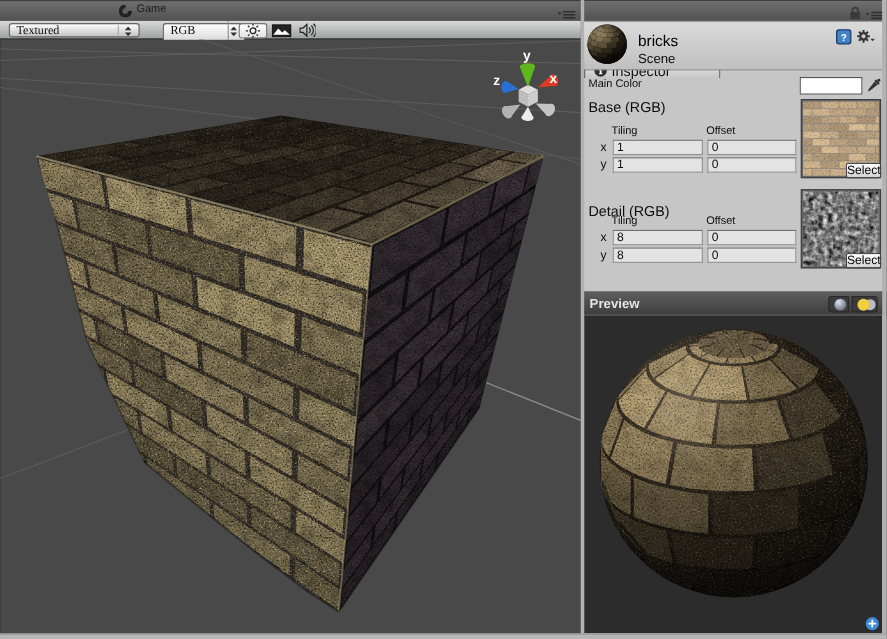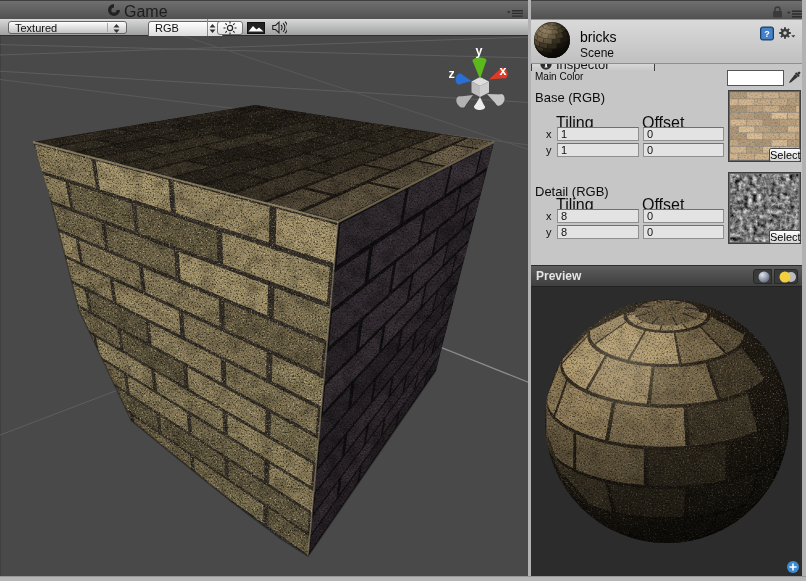--- a/index.html
+++ b/index.html
@@ -3,22 +3,22 @@
 * { margin:0; padding:0; box-sizing:border-box; }
 body { width:806px; height:581px; position:relative; overflow:hidden;
   font-family:"Liberation Sans",sans-serif; background:#b2b2b2; }
 .abs { position:absolute; }
 .tabbar { background:linear-gradient(#6f6f6f,#515151); border-top:1px solid #3f3f3f; }
 .tab { position:absolute; top:10px; height:17px; border-radius:4px 4px 0 0;
   background:linear-gradient(#f4f4f4,#b8b8b8); border:1px solid #404040; border-bottom:none;
   font-size:12px; color:#111;margin-top:44px; }
 .toolbar { background:linear-gradient(#d9d9d9,#9fa0a0); border-bottom:1px solid #2f2f2f; }
 .dd { position:absolute; background:linear-gradient(#fefefe,#c3c3c3); border:1px solid #666;
-  border-radius:3px; font-size:11px; color:#111; }
-.lbl { position:absolute; font-size:16px; color:#0c0c0c; }
+  border-radius:3px; font-size:11px; color:#111;font-family:Liberation Serif, serif; }
+.lbl { position:absolute; font-size:10px; color:#0c0c0c; }
 .inp { position:absolute; background:#e3e3e3; border:1px solid #8f8f8f; border-top-color:#707070;
   font-size:11px; color:#111; padding-left:3px; line-height:12px; }
 .selbtn { position:absolute; background:linear-gradient(#fdfdfd,#d4d4d4); border:1px solid #4a4a4a;
   font-size:11px; color:#000; text-align:center; line-height:13px; border-radius:2px; }
 </style></head><body>
 
 <div class="abs" style="left:0;top:0;width:528px;height:576px;background:#494949">
   <div class="abs tabbar" style="left:0;top:0;width:528px;height:19px"></div>
   <div class="tab" style="left:2px;width:98px">
     <svg width="11" height="11" style="position:absolute;left:11px;top:4px" viewBox="0 0 11 11">

